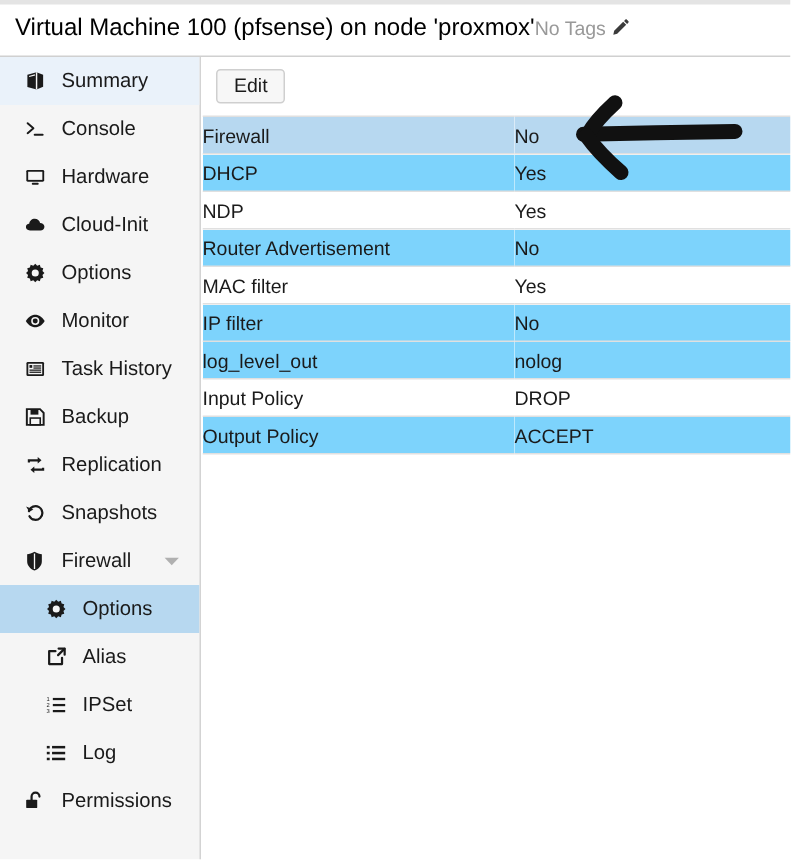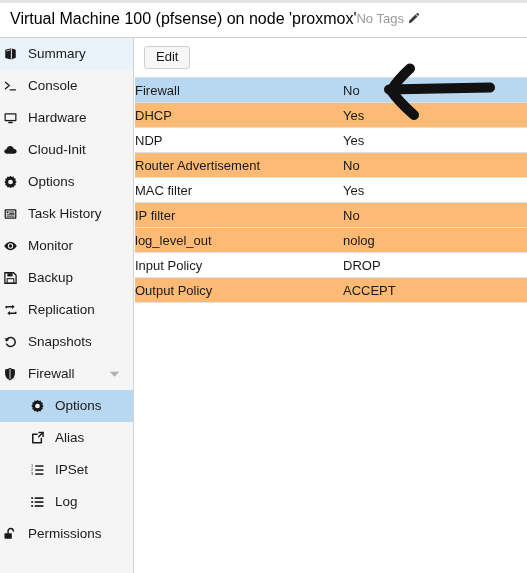--- a/index.html
+++ b/index.html
@@ -64,21 +64,21 @@
     height: 535px;
     background: #f5f5f5;
     border-right: 1px solid #d3d3d3;
     box-sizing: border-box;
     overflow: hidden;
   }
   .nav-item {
     height: 32px;
     display: flex;
     align-items: center;
-    padding-left: 3px;
+    padding-left: 16px;
     box-sizing: border-box;
     font-size: 13.5px;
     color: #1a1a1a;
     white-space: nowrap;
     cursor: pointer;
     position: relative;
   }
   .nav-item.sub { padding-left: 30px; }
   .nav-item.hover-sel { background: #eaf2fa; }
   .nav-item.selected { background: #b7d8f0; }
@@ -142,21 +142,21 @@
     font-size: 13px;
     color: #1a1a1a;
     padding: 0;
     vertical-align: middle;
     white-space: nowrap;
     overflow: hidden;
   }
   td.key-cell { width: 208px; padding-left: 10px; }
   td.val-cell { width: 184px; padding-left: 0px; }
   tr.row-even td { background: #ffffff; }
-  tr.row-odd  td { background: #fdba74; margin-top: 15px; }
+  tr.row-odd  td { background: #7dd3fc; margin-top: 15px; }
   tr.row-highlight td { background: #b7d8f0; }
 
   
   #arrow-overlay {
     position: absolute;
     left: 0;
     top: 0;
     width: 527px;
     height: 573px;
     pointer-events: none;
@@ -222,42 +222,42 @@
         <svg width="15" height="14" viewBox="0 0 16 16">
           <path d="M8 0.9 L9.5 2.4 L11.5 1.8 L12.1 3.8 L14.1 4.4 L13.5 6.4 L15 8 L13.5 9.6 L14.1 11.6 L12.1 12.2 L11.5 14.2 L9.5 13.6 L8 15.1 L6.5 13.6 L4.5 14.2 L3.9 12.2 L1.9 11.6 L2.5 9.6 L1 8 L2.5 6.4 L1.9 4.4 L3.9 3.8 L4.5 1.8 L6.5 2.4 Z" fill="#1a1a1a"></path>
           <circle cx="8" cy="8" r="2.7" fill="#f5f5f5"></circle>
         </svg>
       </span>
       <span class="nav-label">Options</span>
     </div>
     <div class="nav-item">
       <span class="nav-icon">
         <svg width="15" height="14" viewBox="0 0 16 16">
+          <path d="M0.8 8 C3 4.3 6 3.2 8 3.2 C10 3.2 13 4.3 15.2 8 C13 11.7 10 12.8 8 12.8 C6 12.8 3 11.7 0.8 8 Z" fill="#1a1a1a"></path>
+          <circle cx="8" cy="8" r="3.1" fill="#f5f5f5"></circle>
+          <circle cx="8" cy="8" r="1.9" fill="#1a1a1a"></circle>
+        </svg>
+      </span>
+      <span class="nav-label">Monitor</span>
+    </div>
+    <div class="nav-item">
+      <span class="nav-icon">
+        <svg width="15" height="14" viewBox="0 0 16 16">
           <rect x="1.3" y="2.6" width="13.4" height="10.8" rx="1" fill="#1a1a1a"></rect>
           <rect x="2.7" y="4" width="10.6" height="8" fill="#f5f5f5"></rect>
           <g fill="#1a1a1a">
             <rect x="3.6" y="5" width="2.1" height="2.1"></rect>
             <rect x="6.6" y="5.2" width="5.9" height="0.95"></rect>
             <rect x="6.6" y="6.8" width="5.9" height="0.95"></rect>
             <rect x="3.6" y="8.4" width="8.9" height="0.95"></rect>
             <rect x="3.6" y="10" width="8.9" height="0.95"></rect>
           </g>
         </svg>
       </span>
       <span class="nav-label">Task History</span>
-    </div>
-    <div class="nav-item">
-      <span class="nav-icon">
-        <svg width="15" height="14" viewBox="0 0 16 16">
-          <path d="M0.8 8 C3 4.3 6 3.2 8 3.2 C10 3.2 13 4.3 15.2 8 C13 11.7 10 12.8 8 12.8 C6 12.8 3 11.7 0.8 8 Z" fill="#1a1a1a"></path>
-          <circle cx="8" cy="8" r="3.1" fill="#f5f5f5"></circle>
-          <circle cx="8" cy="8" r="1.9" fill="#1a1a1a"></circle>
-        </svg>
-      </span>
-      <span class="nav-label">Monitor</span>
     </div>
     <div class="nav-item">
       <span class="nav-icon">
         <svg width="15" height="14" viewBox="0 0 16 16">
           <path d="M1.6 2 L11.6 2 L14.4 4.8 L14.4 14 L1.6 14 Z" fill="none" stroke="#1a1a1a" stroke-width="1.5"></path>
           <rect x="4.4" y="2.6" width="6" height="3.6" fill="#1a1a1a"></rect>
           <rect x="4.2" y="8.8" width="7.6" height="5.2" fill="none" stroke="#1a1a1a" stroke-width="1.2"></rect>
         </svg>
       </span>
       <span class="nav-label">Backup</span>

